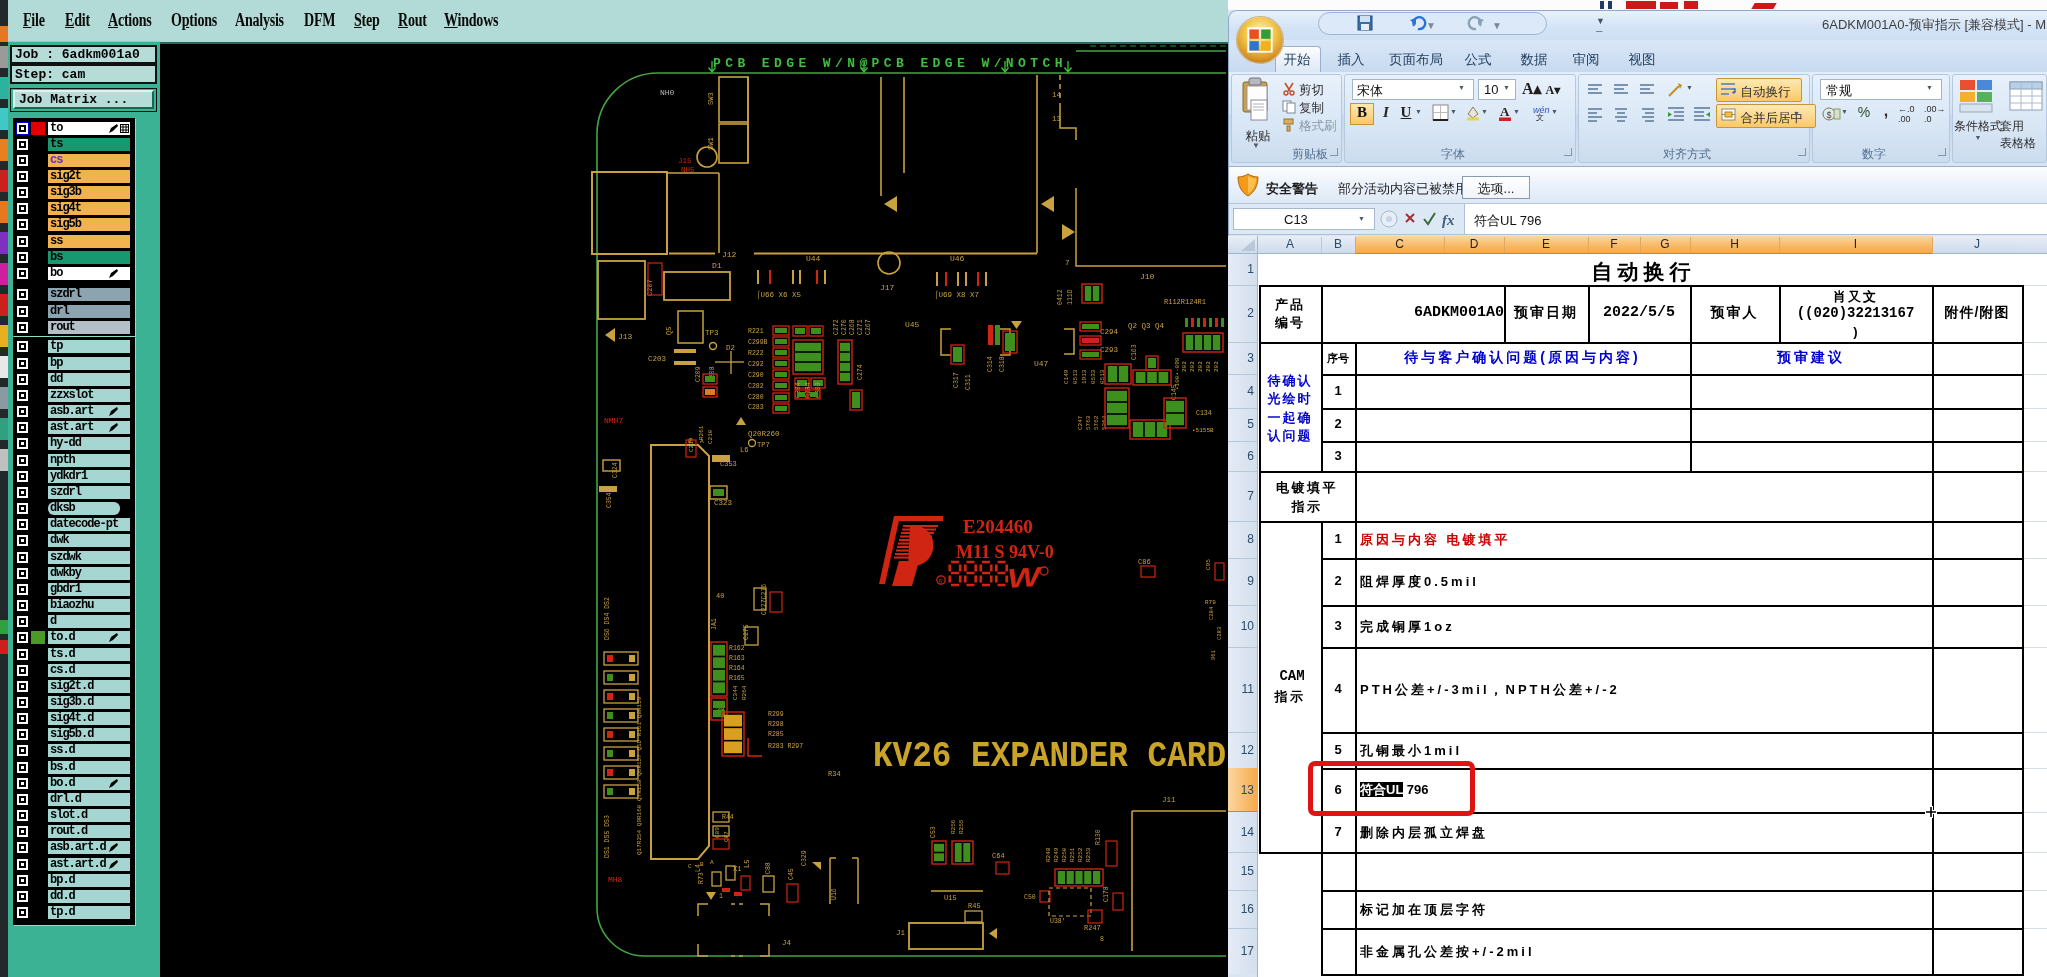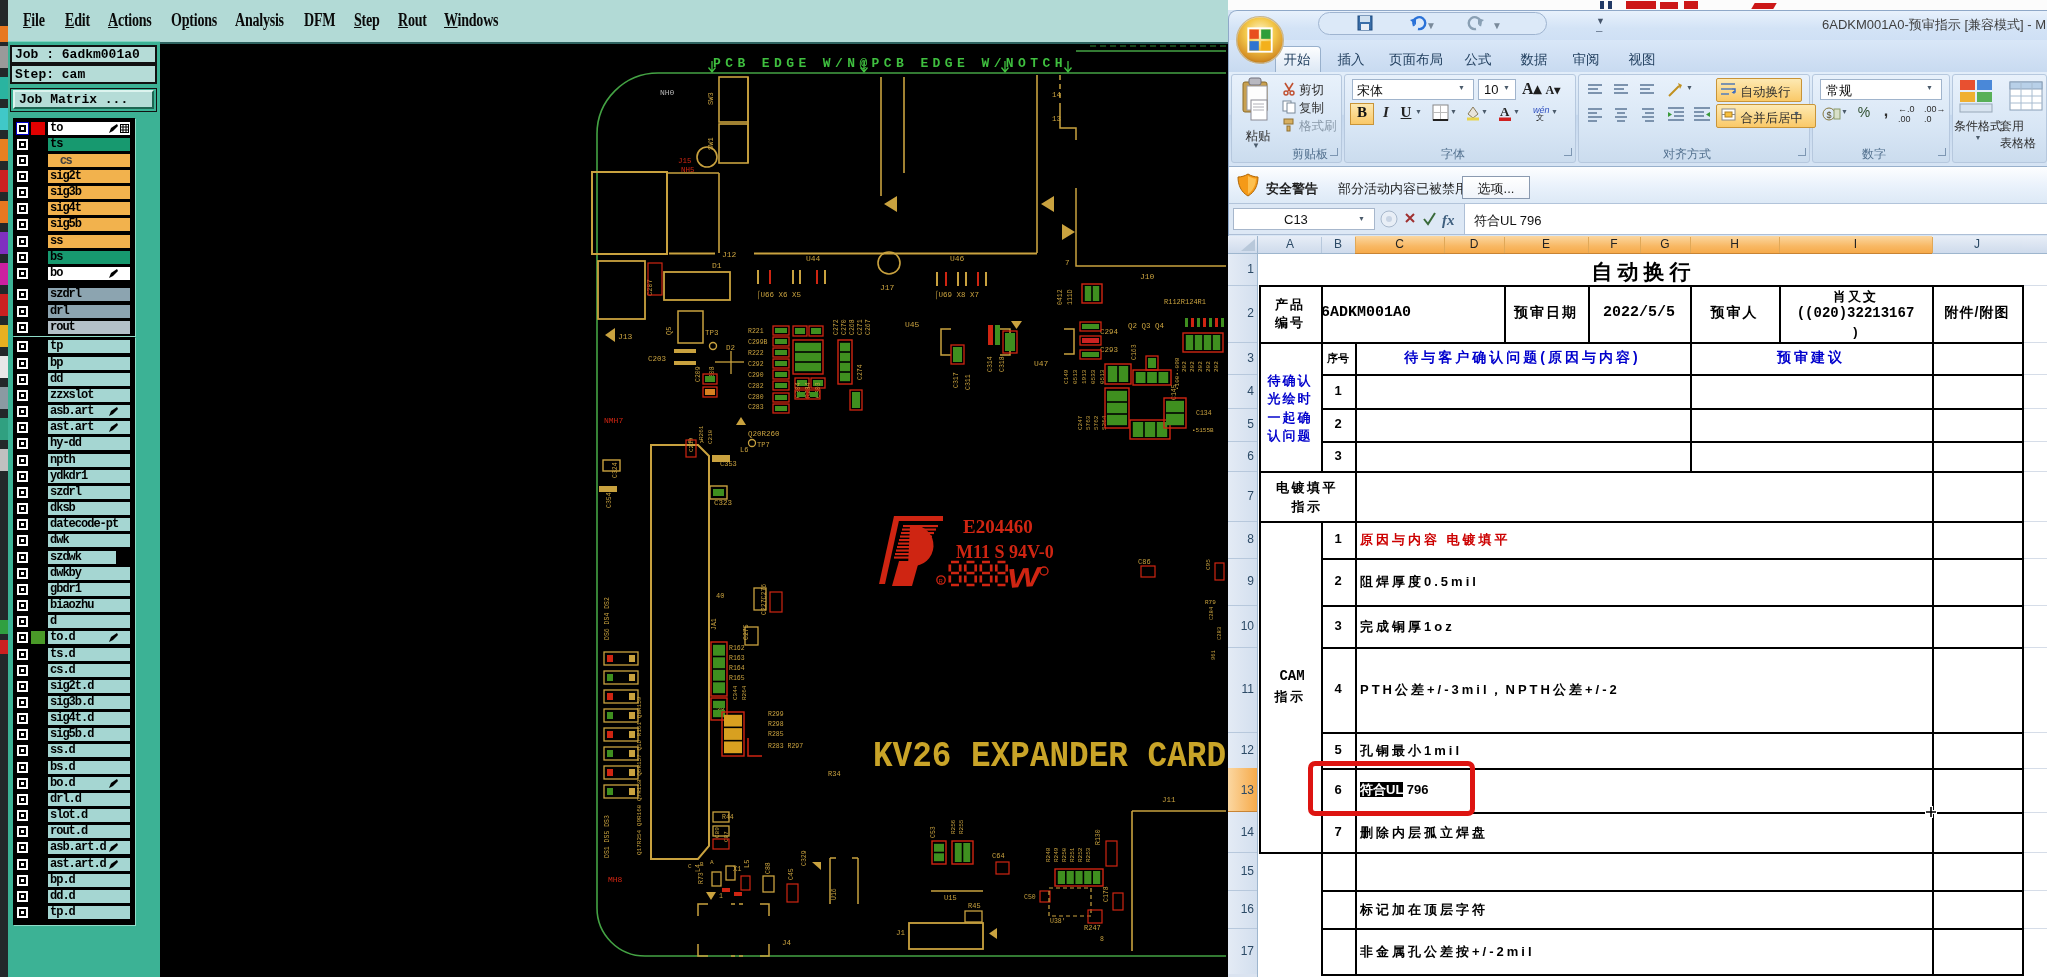--- a/index.html
+++ b/index.html
@@ -472,21 +472,21 @@
         <line x1="3" y1="0" x2="3" y2="9" stroke="#000"></line>
         <line x1="6" y1="0" x2="6" y2="9" stroke="#000"></line>
       </svg></div>
 <div style="position:absolute;left:8px;top:96px;width:13px;height:13px;background:#fff;border:1px solid #000;box-sizing:border-box">
       <div style="position:absolute;left:2px;top:2px;width:7px;height:7px;border:2px solid #000;box-sizing:border-box"></div>
     </div>
 <div style="position:absolute;left:40px;top:96px;width:82px;height:13px;background:#17996f;font-family:'Liberation Mono',monospace;font-weight:bold;font-size:12px;line-height:13px;color:#000;padding-left:2px;box-sizing:border-box;white-space:nowrap;overflow:hidden;letter-spacing:-1px;">ts</div>
 <div style="position:absolute;left:8px;top:112px;width:13px;height:13px;background:#fff;border:1px solid #000;box-sizing:border-box">
       <div style="position:absolute;left:2px;top:2px;width:7px;height:7px;border:2px solid #000;box-sizing:border-box"></div>
     </div>
-<div style="position:absolute;left:40px;top:112px;width:82px;height:13px;background:#f2b24d;font-family:Liberation Sans, sans-serif;font-weight:bold;font-size:12px;line-height:13px;color:#404040;padding-left:12px;box-sizing:border-box;white-space:nowrap;overflow:hidden;letter-spacing:-1px;">cs</div>
+<div style="position:absolute;left:40px;top:112px;width:82px;height:13px;background:#f2b24d;font-family:Liberation Mono, monospace;font-weight:bold;font-size:12px;line-height:13px;color:#6d28d9;padding-left:2px;box-sizing:border-box;white-space:nowrap;overflow:hidden;letter-spacing:-1px;">cs</div>
 <div style="position:absolute;left:8px;top:128px;width:13px;height:13px;background:#fff;border:1px solid #000;box-sizing:border-box">
       <div style="position:absolute;left:2px;top:2px;width:7px;height:7px;border:2px solid #000;box-sizing:border-box"></div>
     </div>
 <div style="position:absolute;left:40px;top:128px;width:82px;height:13px;background:#f2b24d;font-family:'Liberation Mono',monospace;font-weight:bold;font-size:12px;line-height:13px;color:#000;padding-left:2px;box-sizing:border-box;white-space:nowrap;overflow:hidden;letter-spacing:-1px;">sig2t</div>
 <div style="position:absolute;left:8px;top:144px;width:13px;height:13px;background:#fff;border:1px solid #000;box-sizing:border-box">
       <div style="position:absolute;left:2px;top:2px;width:7px;height:7px;border:2px solid #000;box-sizing:border-box"></div>
     </div>
 <div style="position:absolute;left:40px;top:144px;width:82px;height:13px;background:#f2b24d;font-family:'Liberation Mono',monospace;font-weight:bold;font-size:12px;line-height:13px;color:#000;padding-left:2px;box-sizing:border-box;white-space:nowrap;overflow:hidden;letter-spacing:-1px;">sig3b</div>
 <div style="position:absolute;left:8px;top:160px;width:13px;height:13px;background:#fff;border:1px solid #000;box-sizing:border-box">
       <div style="position:absolute;left:2px;top:2px;width:7px;height:7px;border:2px solid #000;box-sizing:border-box"></div>
@@ -564,33 +564,33 @@
       <div style="position:absolute;left:2px;top:2px;width:7px;height:7px;border:2px solid #000;box-sizing:border-box"></div>
     </div>
 <div style="position:absolute;left:40px;top:428px;width:82px;height:13px;background:#a5d6d2;font-family:'Liberation Mono',monospace;font-weight:bold;font-size:12px;line-height:13px;color:#000;padding-left:2px;box-sizing:border-box;white-space:nowrap;overflow:hidden;letter-spacing:-1px;">ydkdr1</div>
 <div style="position:absolute;left:8px;top:444px;width:13px;height:13px;background:#fff;border:1px solid #000;box-sizing:border-box">
       <div style="position:absolute;left:2px;top:2px;width:7px;height:7px;border:2px solid #000;box-sizing:border-box"></div>
     </div>
 <div style="position:absolute;left:40px;top:444px;width:82px;height:13px;background:#a5d6d2;font-family:'Liberation Mono',monospace;font-weight:bold;font-size:12px;line-height:13px;color:#000;padding-left:2px;box-sizing:border-box;white-space:nowrap;overflow:hidden;letter-spacing:-1px;">szdrl</div>
 <div style="position:absolute;left:8px;top:460px;width:13px;height:13px;background:#fff;border:1px solid #000;box-sizing:border-box">
       <div style="position:absolute;left:2px;top:2px;width:7px;height:7px;border:2px solid #000;box-sizing:border-box"></div>
     </div>
-<div style="position:absolute;left:40px;top:460px;width:82px;height:13px;background:#a5d6d2;font-family:'Liberation Mono',monospace;font-weight:bold;font-size:12px;line-height:13px;color:#000;padding-left:2px;box-sizing:border-box;white-space:nowrap;overflow:hidden;letter-spacing:-1px;">dksb</div>
+<div style="position:absolute;left:40px;top:460px;width:72px;height:13px;background:#a5d6d2;font-family:'Liberation Mono',monospace;font-weight:bold;font-size:12px;line-height:13px;color:#000;padding-left:2px;box-sizing:border-box;white-space:nowrap;overflow:hidden;letter-spacing:-1px;border-radius:6px;">dksb</div>
 <div style="position:absolute;left:8px;top:476px;width:13px;height:13px;background:#fff;border:1px solid #000;box-sizing:border-box">
       <div style="position:absolute;left:2px;top:2px;width:7px;height:7px;border:2px solid #000;box-sizing:border-box"></div>
     </div>
 <div style="position:absolute;left:40px;top:476px;width:82px;height:13px;background:#a5d6d2;font-family:'Liberation Mono',monospace;font-weight:bold;font-size:12px;line-height:13px;color:#000;padding-left:2px;box-sizing:border-box;white-space:nowrap;overflow:hidden;letter-spacing:-1px;">datecode-pt</div>
 <div style="position:absolute;left:8px;top:492px;width:13px;height:13px;background:#fff;border:1px solid #000;box-sizing:border-box">
       <div style="position:absolute;left:2px;top:2px;width:7px;height:7px;border:2px solid #000;box-sizing:border-box"></div>
     </div>
 <div style="position:absolute;left:40px;top:492px;width:82px;height:13px;background:#a5d6d2;font-family:'Liberation Mono',monospace;font-weight:bold;font-size:12px;line-height:13px;color:#000;padding-left:2px;box-sizing:border-box;white-space:nowrap;overflow:hidden;letter-spacing:-1px;">dwk</div>
 <div style="position:absolute;left:8px;top:509px;width:13px;height:13px;background:#fff;border:1px solid #000;box-sizing:border-box">
       <div style="position:absolute;left:2px;top:2px;width:7px;height:7px;border:2px solid #000;box-sizing:border-box"></div>
     </div>
-<div style="position:absolute;left:40px;top:509px;width:68px;height:13px;background:#a5d6d2;font-family:'Liberation Mono',monospace;font-weight:bold;font-size:12px;line-height:13px;color:#000;padding-left:2px;box-sizing:border-box;white-space:nowrap;overflow:hidden;letter-spacing:-1px;">szdwk</div>
+<div style="position:absolute;left:40px;top:509px;width:82px;height:13px;background:#a5d6d2;font-family:'Liberation Mono',monospace;font-weight:bold;font-size:12px;line-height:13px;color:#000;padding-left:2px;box-sizing:border-box;white-space:nowrap;overflow:hidden;letter-spacing:-1px;">szdwk</div>
 <div style="position:absolute;left:8px;top:525px;width:13px;height:13px;background:#fff;border:1px solid #000;box-sizing:border-box">
       <div style="position:absolute;left:2px;top:2px;width:7px;height:7px;border:2px solid #000;box-sizing:border-box"></div>
     </div>
 <div style="position:absolute;left:40px;top:525px;width:82px;height:13px;background:#a5d6d2;font-family:'Liberation Mono',monospace;font-weight:bold;font-size:12px;line-height:13px;color:#000;padding-left:2px;box-sizing:border-box;white-space:nowrap;overflow:hidden;letter-spacing:-1px;">dwkby</div>
 <div style="position:absolute;left:8px;top:541px;width:13px;height:13px;background:#fff;border:1px solid #000;box-sizing:border-box">
       <div style="position:absolute;left:2px;top:2px;width:7px;height:7px;border:2px solid #000;box-sizing:border-box"></div>
     </div>
 <div style="position:absolute;left:40px;top:541px;width:82px;height:13px;background:#a5d6d2;font-family:'Liberation Mono',monospace;font-weight:bold;font-size:12px;line-height:13px;color:#000;padding-left:2px;box-sizing:border-box;white-space:nowrap;overflow:hidden;letter-spacing:-1px;">gbdr1</div>
 <div style="position:absolute;left:8px;top:557px;width:13px;height:13px;background:#fff;border:1px solid #000;box-sizing:border-box">
       <div style="position:absolute;left:2px;top:2px;width:7px;height:7px;border:2px solid #000;box-sizing:border-box"></div>
@@ -1056,21 +1056,21 @@
 <div class="abs" style="left:1932px;top:852px;width:92px;height:40px;border:2px solid #000;box-sizing:border-box;"></div>
 <div class="abs" style="left:1321px;top:890px;width:36px;height:40px;border:2px solid #000;box-sizing:border-box;"></div>
 <div class="abs" style="left:1355px;top:890px;width:579px;height:40px;border:2px solid #000;box-sizing:border-box;"></div>
 <div class="abs" style="left:1932px;top:890px;width:92px;height:40px;border:2px solid #000;box-sizing:border-box;"></div>
 <div class="abs" style="left:1321px;top:928px;width:36px;height:48px;border:2px solid #000;box-sizing:border-box;"></div>
 <div class="abs" style="left:1355px;top:928px;width:579px;height:48px;border:2px solid #000;box-sizing:border-box;"></div>
 <div class="abs" style="left:1932px;top:928px;width:92px;height:48px;border:2px solid #000;box-sizing:border-box;"></div>
 <div class="abs" style="left:1355px;top:258px;width:577px;text-align:center;font-size:21px;font-weight:bold;color:#000;white-space:nowrap;letter-spacing:5px;">自动换行</div>
 <div class="abs" style="left:1259px;top:296px;width:62px;text-align:center;font-size:13px;font-weight:bold;color:#000;white-space:nowrap;letter-spacing:2px;">产品</div>
 <div class="abs" style="left:1259px;top:314px;width:62px;text-align:center;font-size:13px;font-weight:bold;color:#000;white-space:nowrap;letter-spacing:2px;">编号</div>
-<div class="abs" style="left:1321px;top:304px;width:183px;text-align:left;font-size:15px;font-weight:bold;color:#000;white-space:nowrap;font-family:'Liberation Mono',monospace;letter-spacing:0px;">6ADKM001A0</div>
+<div class="abs" style="left:1321px;top:304px;width:183px;text-align:right;font-size:15px;font-weight:bold;color:#000;white-space:nowrap;font-family:'Liberation Mono',monospace;letter-spacing:0px;">6ADKM001A0</div>
 <div class="abs" style="left:1504px;top:304px;width:84px;text-align:center;font-size:14px;font-weight:bold;color:#000;white-space:nowrap;letter-spacing:2px;">预审日期</div>
 <div class="abs" style="left:1588px;top:304px;width:102px;text-align:center;font-size:15px;font-weight:bold;color:#000;white-space:nowrap;font-family:'Liberation Mono',monospace;">2022/5/5</div>
 <div class="abs" style="left:1690px;top:304px;width:89px;text-align:center;font-size:14px;font-weight:bold;color:#000;white-space:nowrap;letter-spacing:2px;">预审人</div>
 <div class="abs" style="left:1779px;top:288px;width:153px;text-align:center;font-size:13px;font-weight:bold;color:#000;white-space:nowrap;letter-spacing:2px;">肖又文</div>
 <div class="abs" style="left:1779px;top:305px;width:153px;text-align:center;font-size:14px;font-weight:bold;color:#000;white-space:nowrap;font-family:'Liberation Mono',monospace;">((020)32213167</div>
 <div class="abs" style="left:1779px;top:324px;width:153px;text-align:center;font-size:13px;font-weight:bold;color:#000;white-space:nowrap;">)</div>
 <div class="abs" style="left:1932px;top:304px;width:90px;text-align:center;font-size:14px;font-weight:bold;color:#000;white-space:nowrap;letter-spacing:1px;">附件/附图</div>
 <div class="abs" style="left:1321px;top:351px;width:34px;text-align:center;font-size:11px;font-weight:bold;color:#000;white-space:nowrap;">序号</div>
 <div class="abs" style="left:1355px;top:349px;width:335px;text-align:center;font-size:14px;font-weight:bold;color:#0000cc;white-space:nowrap;letter-spacing:3px;">待与客户确认问题(原因与内容)</div>
 <div class="abs" style="left:1690px;top:349px;width:242px;text-align:center;font-size:14px;font-weight:bold;color:#0000cc;white-space:nowrap;letter-spacing:3px;">预审建议</div>

